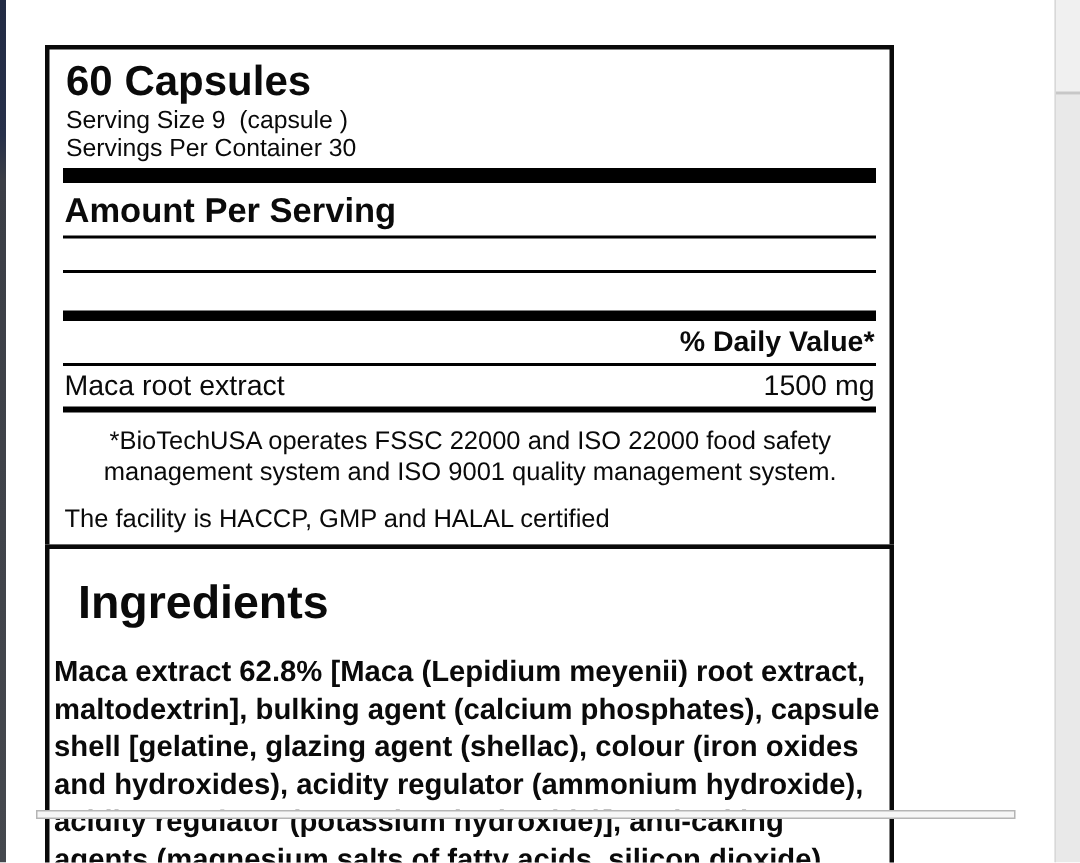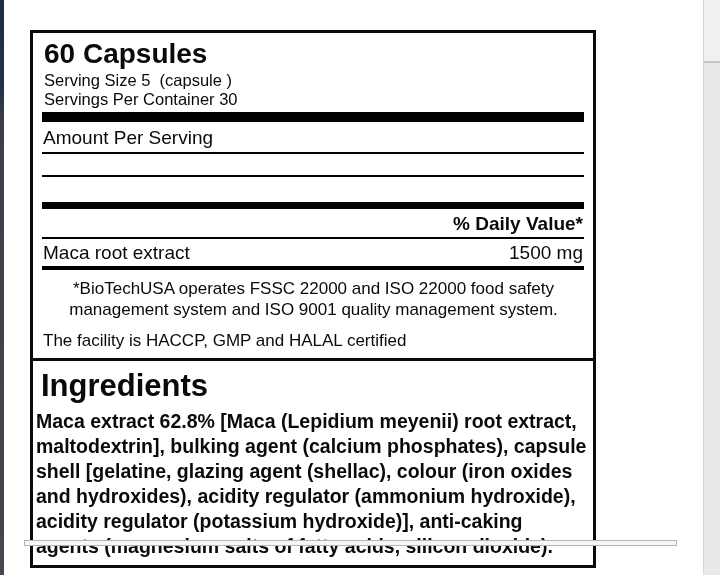--- a/index.html
+++ b/index.html
@@ -55,22 +55,22 @@
   }
   .serving-line {
     font-size: 16.5px;
     line-height: 18.5px;
     margin-left: 2px;
     white-space: pre;
   }
   .bar-thick9 { height: 10px; background: #000; margin-top: 4px; }
 
   .amount-per-serving {
-    font-size: 19px;
-    font-weight: normal;
+    font-size: 23px;
+    font-weight: bold;
     padding: 5px 0 3px 1px;
     border-bottom: 2px solid #000;
   }
   .empty-row-a { height: 21px; border-bottom: 2px solid #000; }
   .empty-row-b { height: 25px; }
   .bar-thick7 { height: 7px; background: #000; }
 
   .dv-header {
     font-size: 19px;
     font-weight: bold;
@@ -103,21 +103,21 @@
     box-sizing: border-box;
     border: 3px solid #0a0a0a;
     margin-top: -3px;
     background: #fff;
     padding: 1px 3px 6px 3px;
   }
   .ingredients-heading {
     font-size: 31px;
     font-weight: bold;
     line-height: 37px;
-    margin: 5px;
+    margin: 16px;
   }
   .ingredients-text {
     font-size: 19.5px;
     line-height: 25px;
     font-weight: bold;
   }
 
   
   .sub-strip {
     position: absolute;
@@ -133,21 +133,21 @@
 <div class="left-strip"></div>
 
 <div class="right-band">
   <div class="band-top"></div>
 </div>
 
 <div class="label-wrap">
 
   <div class="facts-box">
     <div class="title">60 Capsules</div>
-    <div class="serving-line">Serving Size 5  (capsule )</div>
+    <div class="serving-line">Serving Size 9  (capsule )</div>
     <div class="serving-line">Servings Per Container 30</div>
 
     <div class="bar-thick9"></div>
 
     <div class="amount-per-serving">Amount Per Serving</div>
 
     <div class="empty-row-a"></div>
     <div class="empty-row-b"></div>
 
     <div class="bar-thick7"></div>

